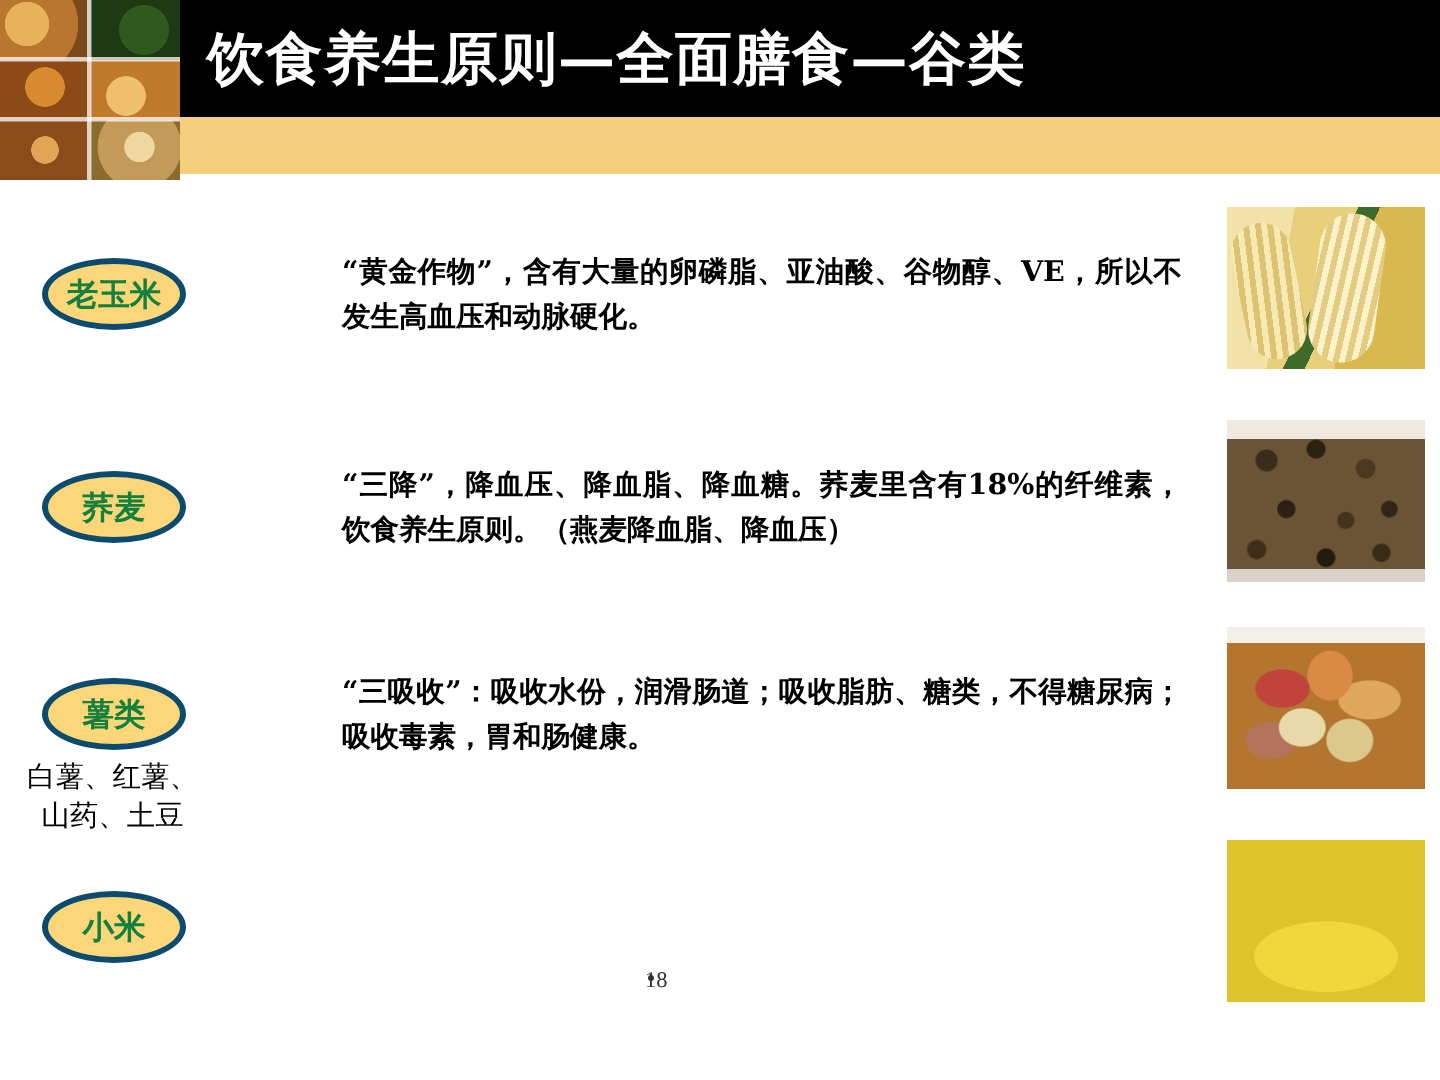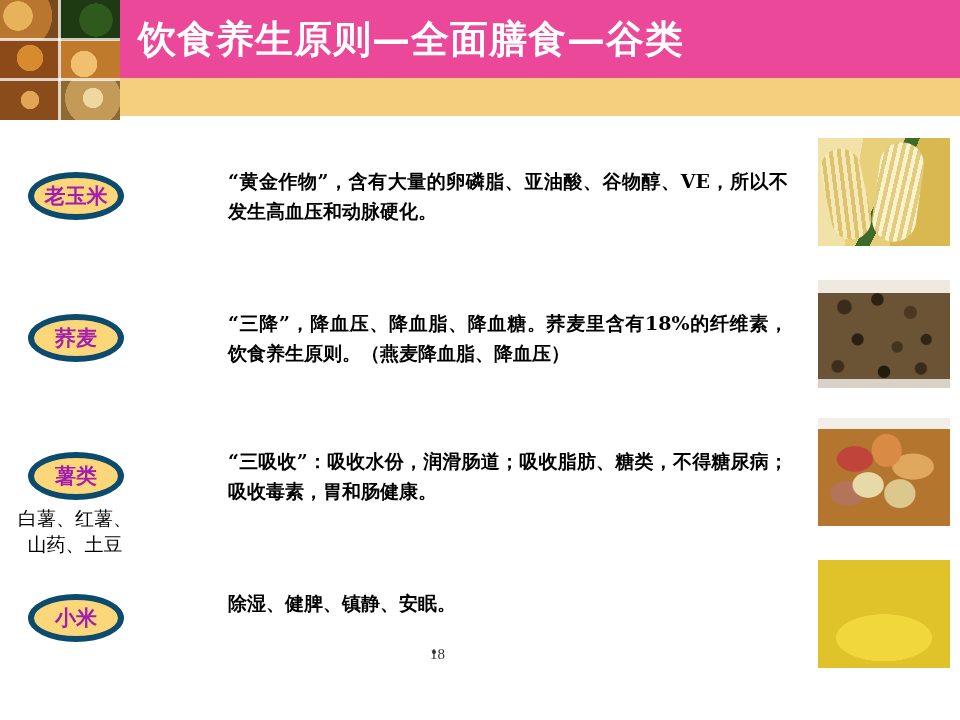--- a/index.html
+++ b/index.html
@@ -51,21 +51,21 @@
   .photo-grid-v { width: 3px; height: 120px; left: 58px; top: 0; }
   .photo-grid-h1 { width: 120px; height: 3px; left: 0; top: 38px; }
   .photo-grid-h2 { width: 120px; height: 3px; left: 0; top: 78px; }
 
   .title-bar {
     position: absolute;
     left: 120px;
     top: 0;
     width: 840px;
     height: 78px;
-    background: #ec4899;
+    background: #000000;
   }
   .title-text {
     position: absolute;
     left: 18px;
     top: 14px;
     color: #ffffff;
     font-size: 38px;
     font-weight: bold;
     letter-spacing: 1px;
     white-space: nowrap;
@@ -107,22 +107,22 @@
   .row-4 { top: 440px; height: 130px; }
 
   .badge {
     position: absolute;
     left: 28px;
     top: 34px;
     width: 96px;
     height: 48px;
     border-radius: 48px / 24px;
     background: #fbd77a;
-    border: 6px solid #0c4a6e;
-    color: #a21caf;
+    border: 4px solid #0c4a6e;
+    color: #15803d;
     font-size: 21px;
     font-weight: bold;
     display: flex;
     align-items: center;
     justify-content: center;
     box-sizing: border-box;
     font-family: "DejaVu Serif", "Liberation Serif", serif;
   }
   .badge-sub {
     position: absolute;
@@ -283,21 +283,20 @@
   </div>
 
   <div class="row row-3">
     <div class="badge">薯类</div>
     <div class="badge-sub">白薯、红薯、山药、土豆</div>
     <div class="body-text">“三吸收”：吸收水份，润滑肠道；吸收脂肪、糖类，不得糖尿病；吸收毒素，胃和肠健康。</div>
   </div>
 
   <div class="row row-4">
     <div class="badge">小米</div>
-    <div class="body-text">除湿、健脾、镇静、安眠。</div>
   </div>
 
   <div class="thumb thumb-1">
       <div class="img-corn"></div>
     </div>
   <div class="thumb thumb-2">
       <div class="img-buckwheat"></div>
     </div>
   <div class="thumb thumb-3">
       <div class="img-potato"></div>

